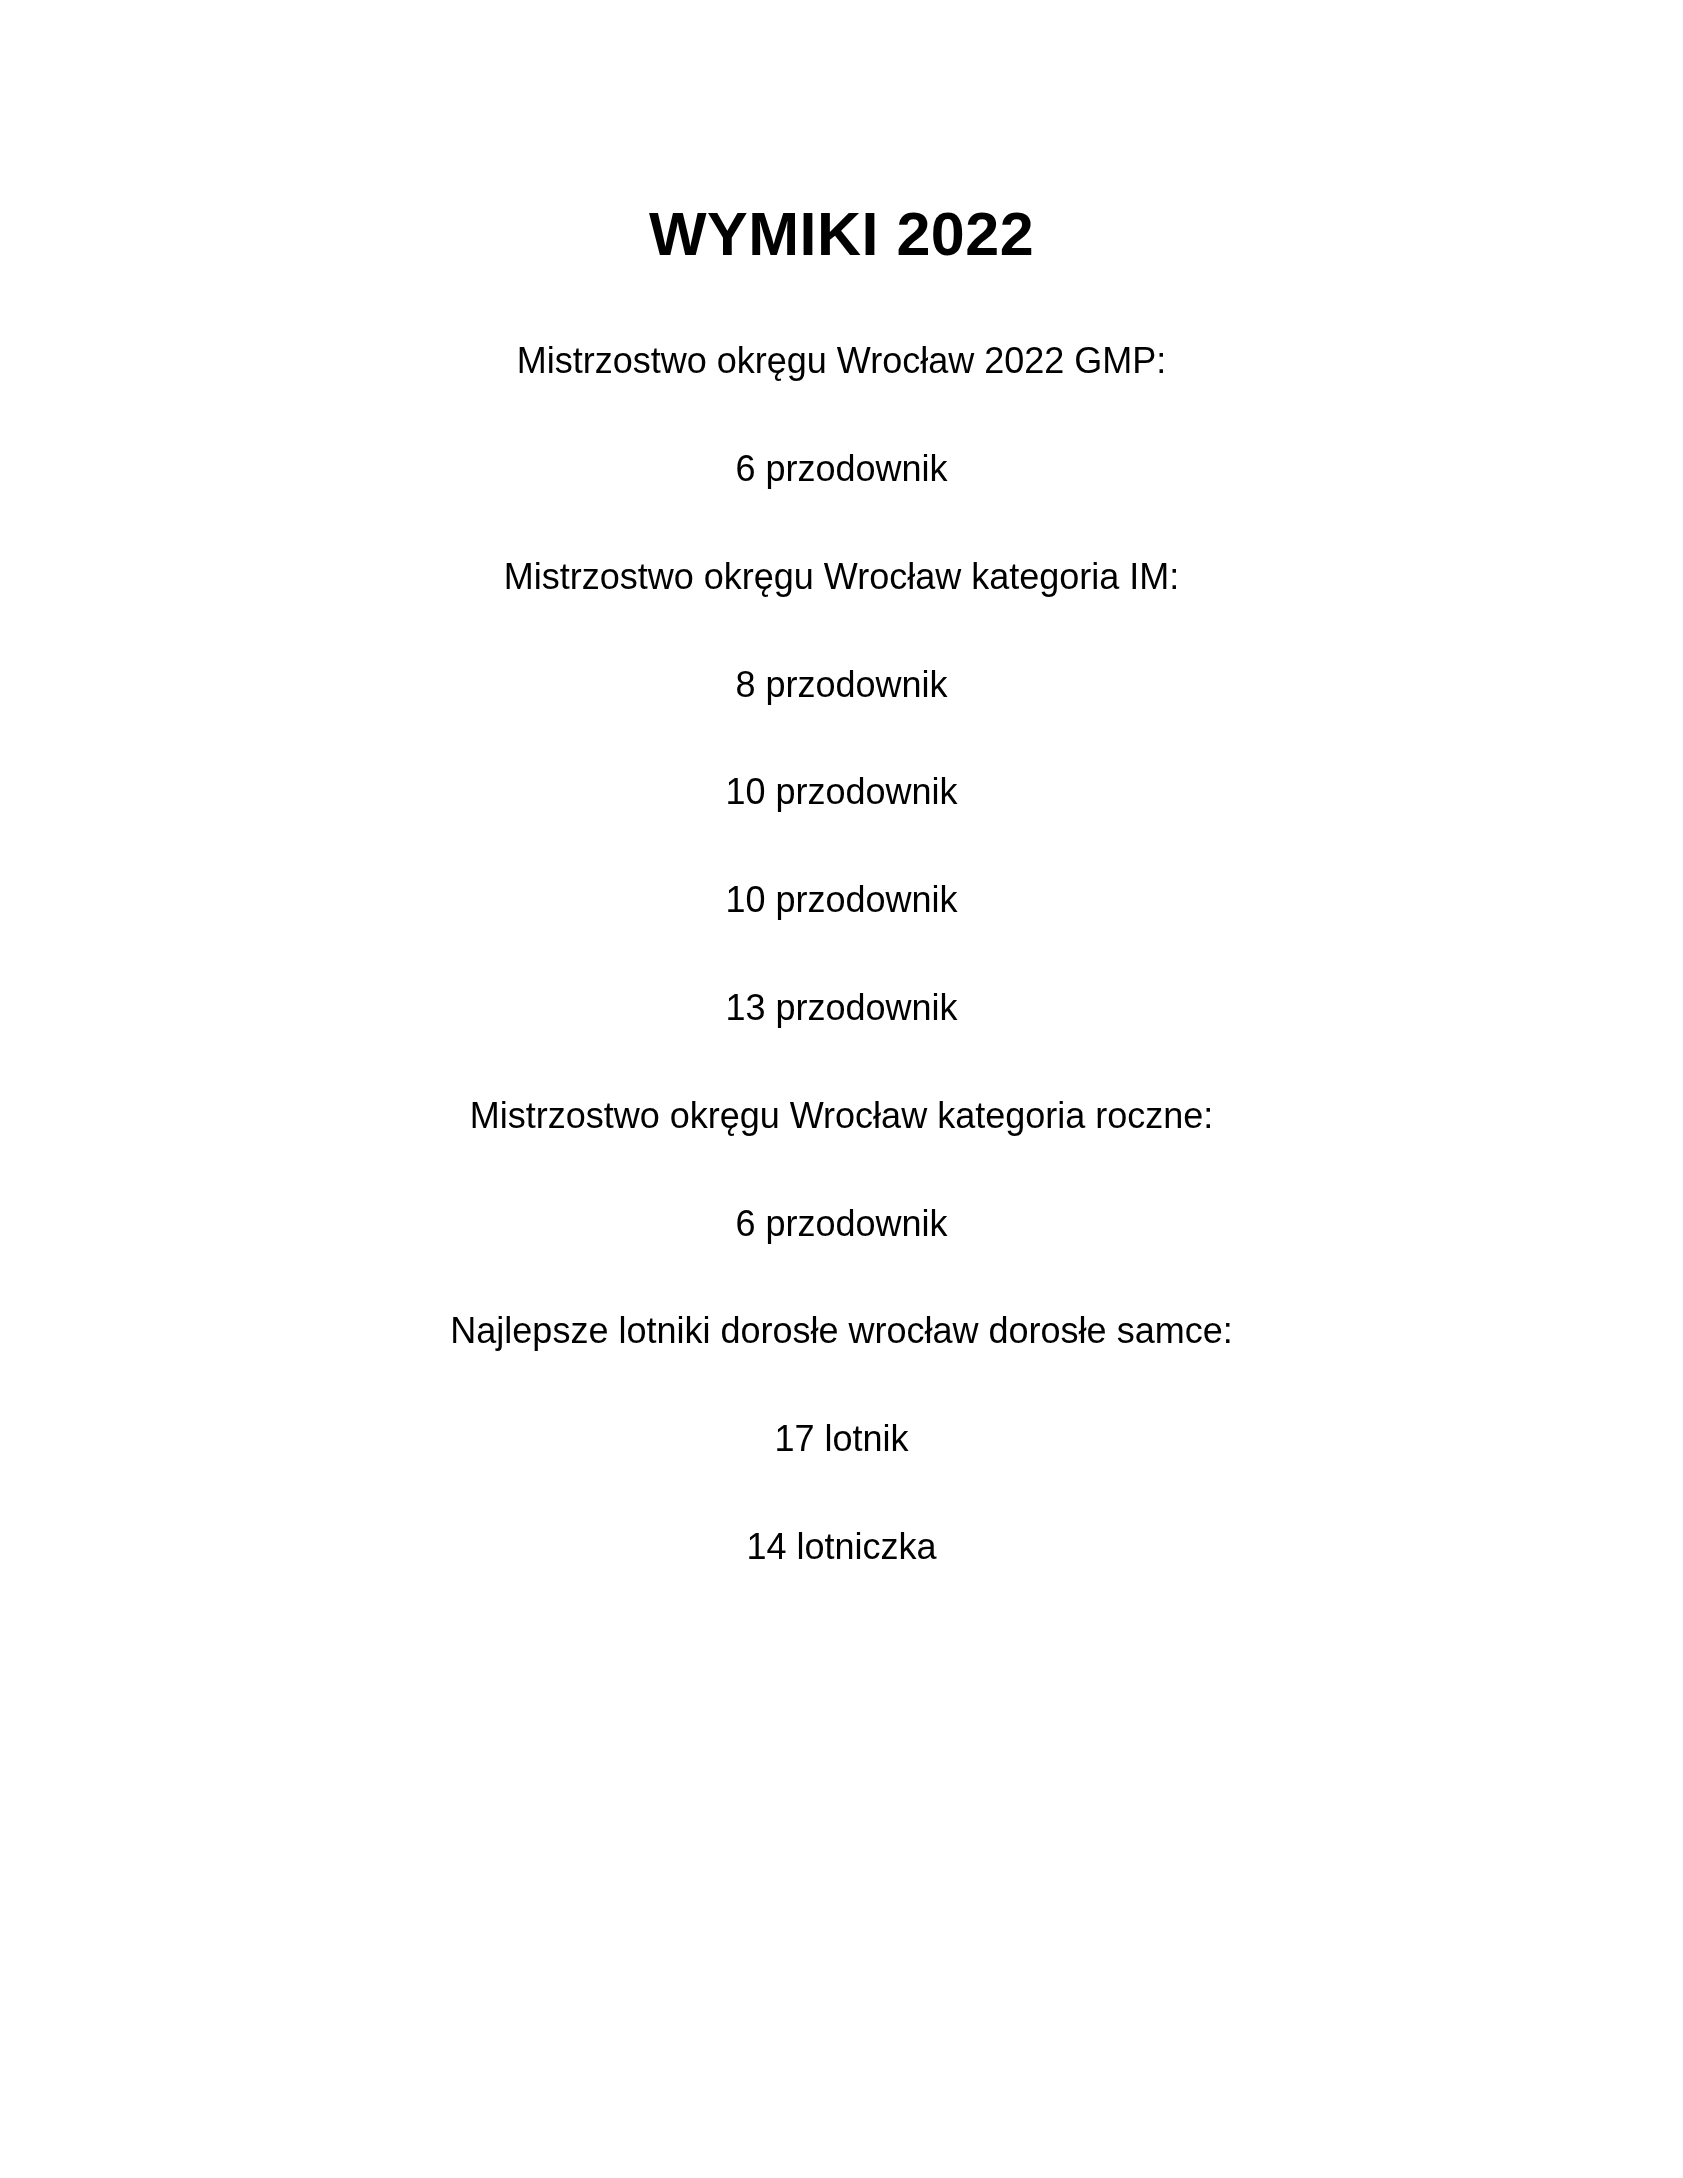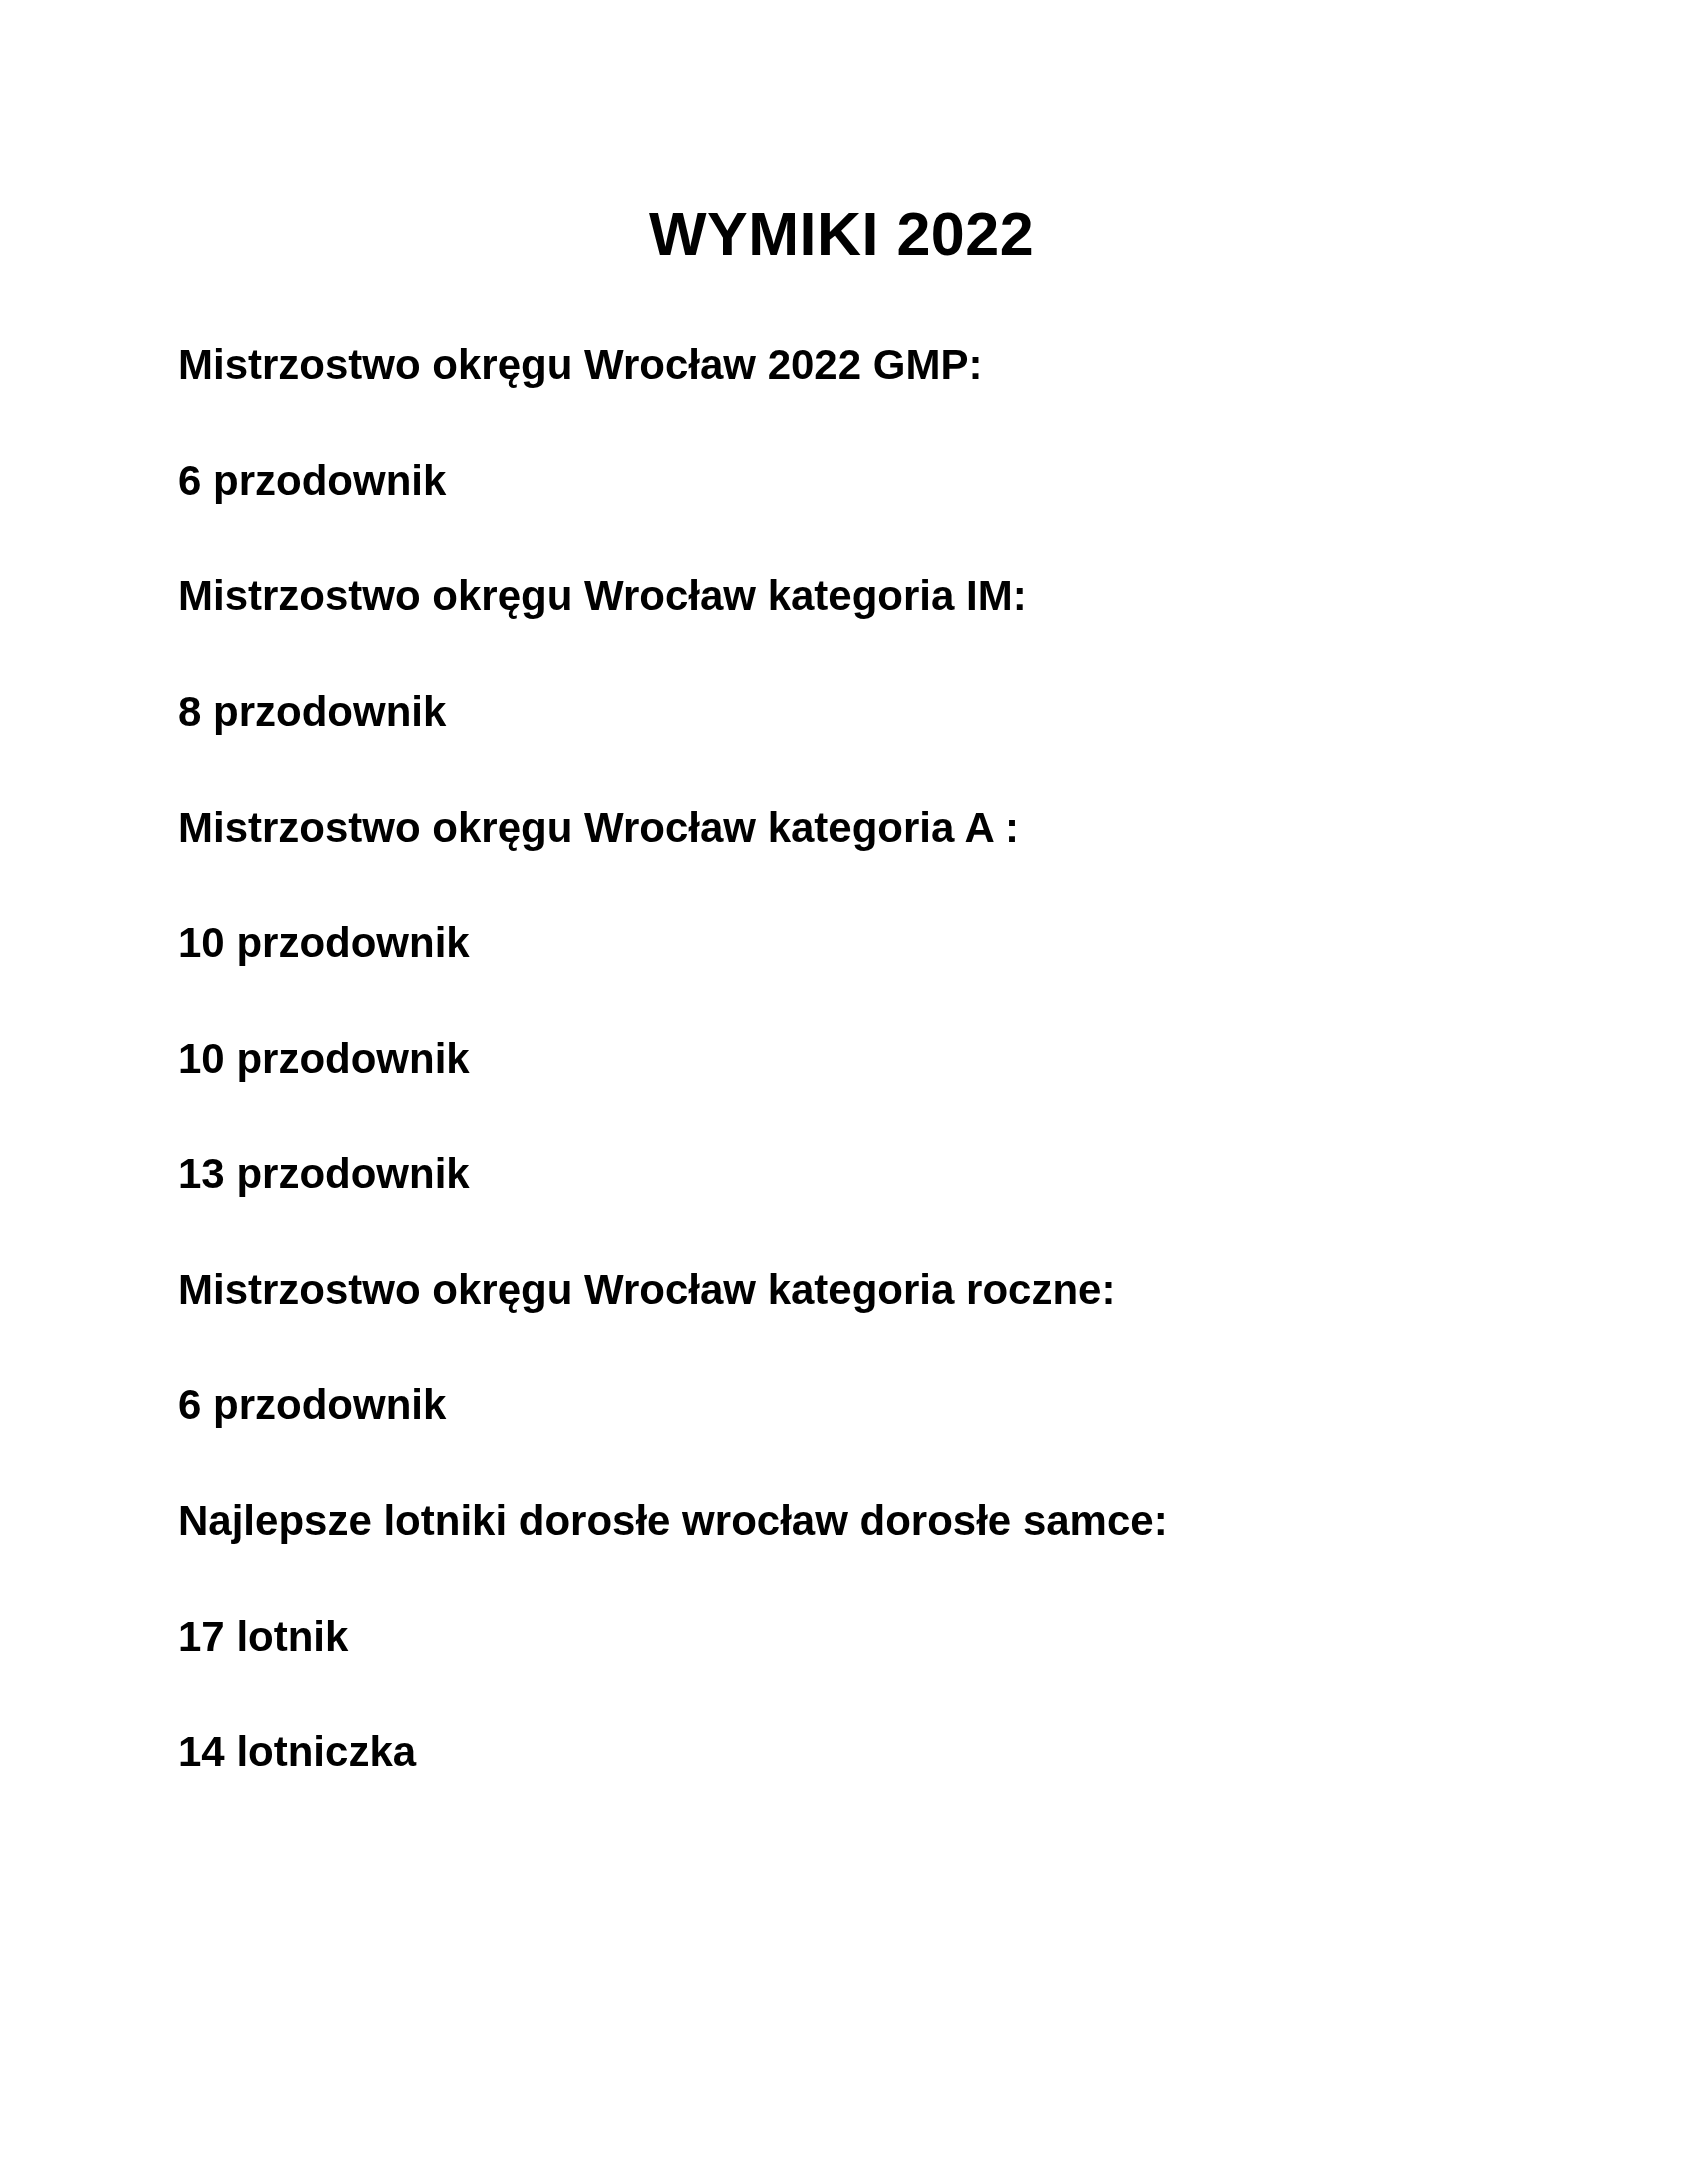--- a/index.html
+++ b/index.html
@@ -23,42 +23,42 @@
   }
   .doc-title {
     text-align: center;
     font-size: 61px;
     font-weight: bold;
     line-height: 1.15;
     margin: 16px 0 69px 0;
     letter-spacing: 0.5px;
   }
   .doc-line {
-    font-size: 42px;
-    font-weight: bold;
+    text-align: center;
+    font-size: 36px;
+    font-weight: normal;
     line-height: 1.3;
     margin: 0 0 61px 0;
     white-space: pre-wrap;
   }
   .doc-line:last-child {
     margin-bottom: 10px;
   }
 </style>
 </head>
 <body>
 
 <div class="page">
 
   <h1 class="doc-title">WYMIKI 2022</h1>
 
   <p class="doc-line">Mistrzostwo okręgu Wrocław 2022 GMP:</p>
   <p class="doc-line">6 przodownik</p>
   <p class="doc-line">Mistrzostwo okręgu Wrocław kategoria IM:</p>
   <p class="doc-line">8 przodownik</p>
-  <p class="doc-line">Mistrzostwo okręgu Wrocław kategoria A :</p>
   <p class="doc-line">10 przodownik</p>
   <p class="doc-line">10 przodownik</p>
   <p class="doc-line">13 przodownik</p>
   <p class="doc-line">Mistrzostwo okręgu Wrocław kategoria roczne:</p>
   <p class="doc-line">6 przodownik</p>
   <p class="doc-line">Najlepsze lotniki dorosłe wrocław dorosłe samce:</p>
   <p class="doc-line">17 lotnik</p>
   <p class="doc-line">14 lotniczka</p>
 
 </div>

